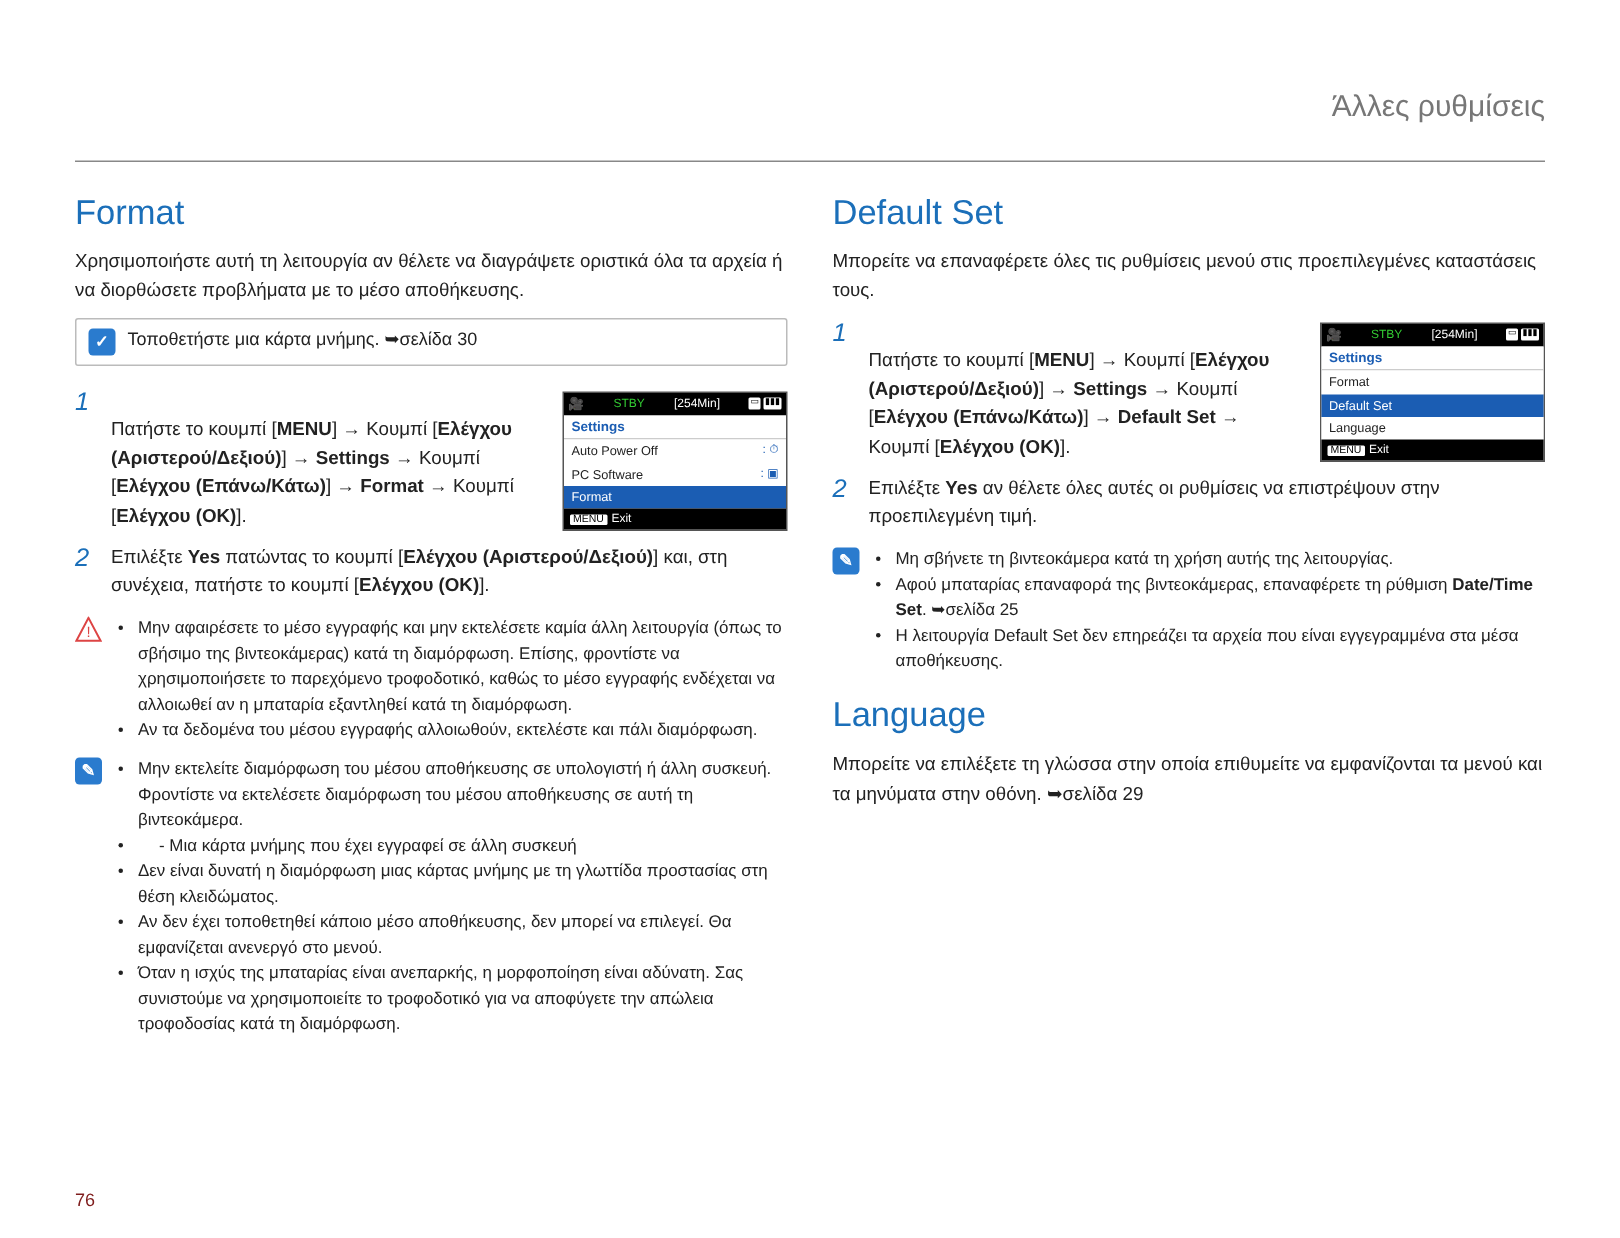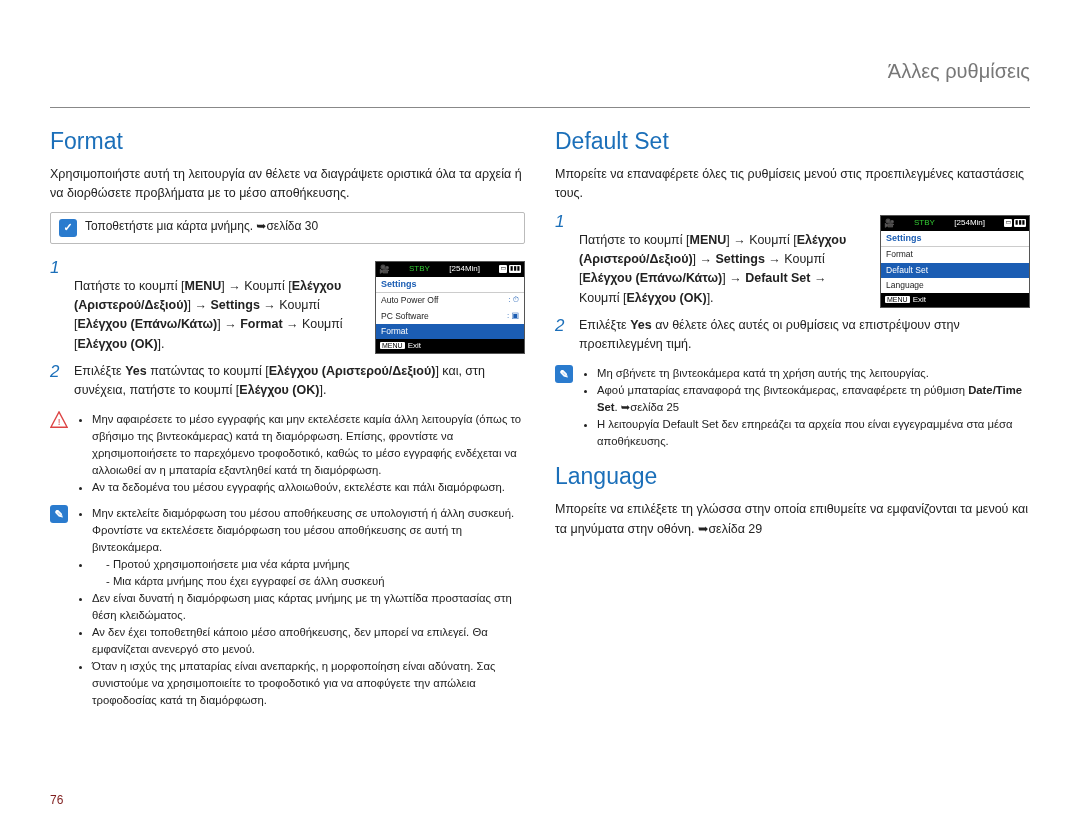--- a/index.html
+++ b/index.html
@@ -170,21 +170,20 @@
         <li>Αν τα δεδομένα του μέσου εγγραφής αλλοιωθούν, εκτελέστε και πάλι διαμόρφωση.</li>
       </ul>
     </div>
 
     <div class="noteblock">
       <div class="icon-note">✎</div>
       <ul>
         <li>Μην εκτελείτε διαμόρφωση του μέσου αποθήκευσης σε υπολογιστή ή άλλη συσκευή. Φροντίστε να εκτελέσετε διαμόρφωση του μέσου αποθήκευσης σε αυτή τη βιντεοκάμερα.</li>
         <li>
           <ul>
-            <li>Προτού χρησιμοποιήσετε μια νέα κάρτα μνήμης</li>
             <li>Μια κάρτα μνήμης που έχει εγγραφεί σε άλλη συσκευή</li>
           </ul>
         </li>
         <li>Δεν είναι δυνατή η διαμόρφωση μιας κάρτας μνήμης με τη γλωττίδα προστασίας στη θέση κλειδώματος.</li>
         <li>Αν δεν έχει τοποθετηθεί κάποιο μέσο αποθήκευσης, δεν μπορεί να επιλεγεί. Θα εμφανίζεται ανενεργό στο μενού.</li>
         <li>Όταν η ισχύς της μπαταρίας είναι ανεπαρκής, η μορφοποίηση είναι αδύνατη. Σας συνιστούμε να χρησιμοποιείτε το τροφοδοτικό για να αποφύγετε την απώλεια τροφοδοσίας κατά τη διαμόρφωση.</li>
       </ul>
     </div>
   </div>
 

